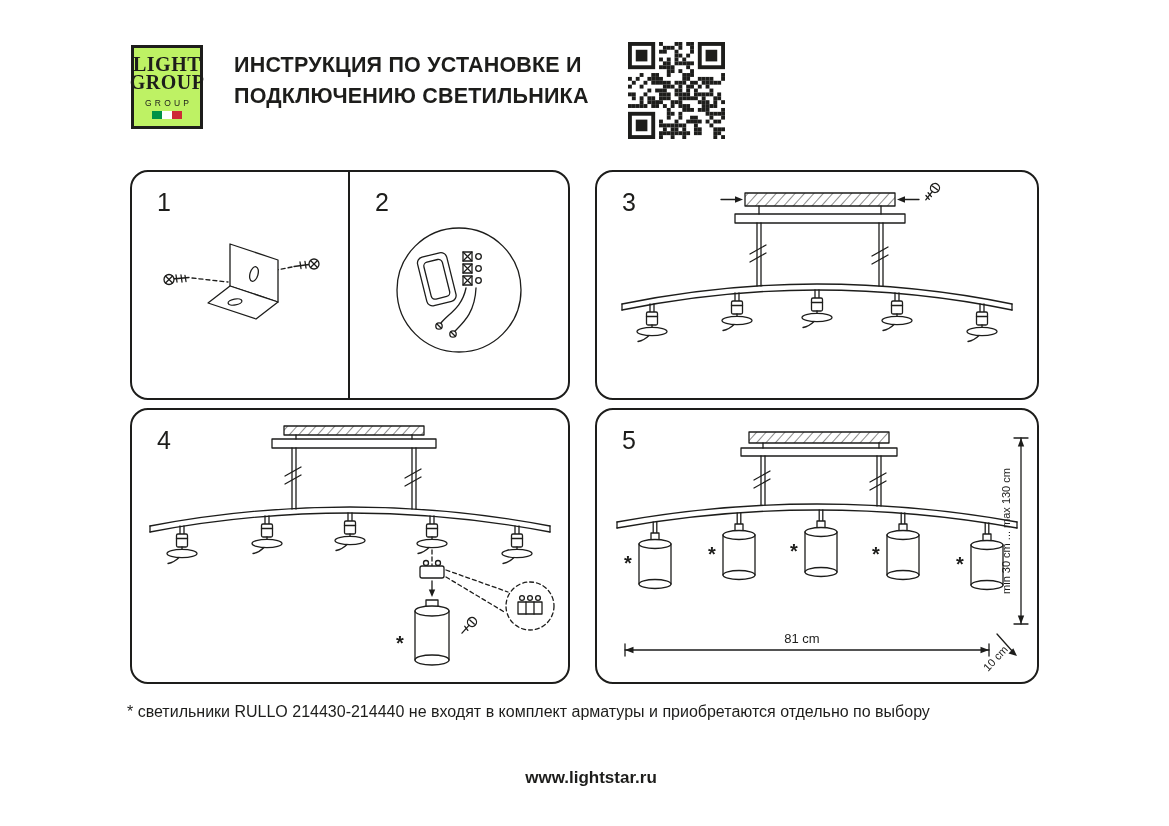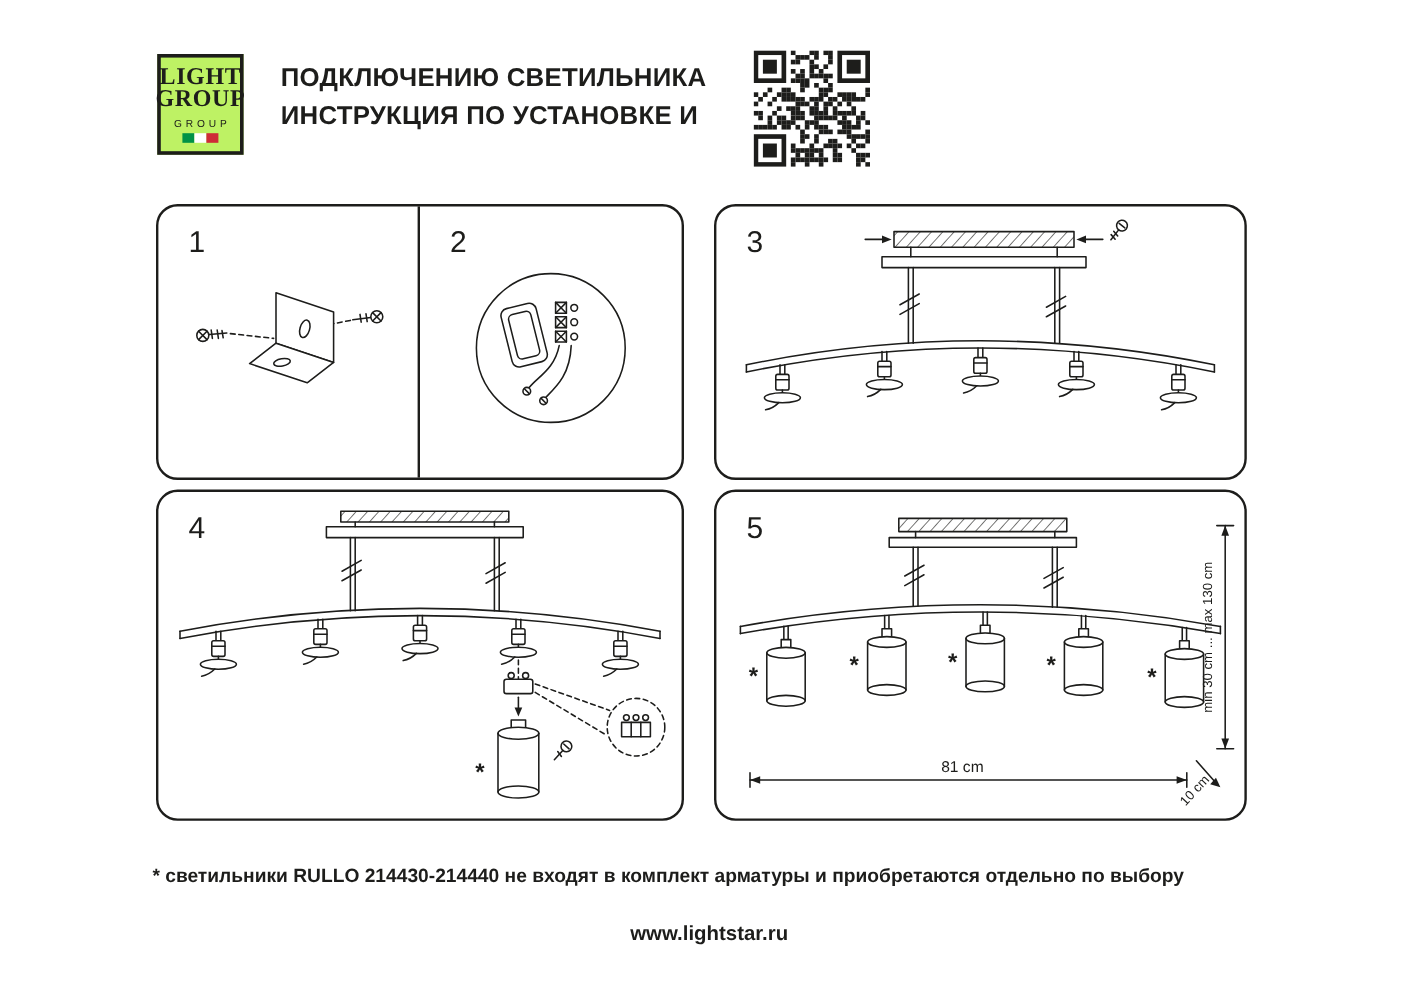--- a/index.html
+++ b/index.html
@@ -39,42 +39,42 @@
   .d2{left:218px !important;width:218px;height:226px;}
   .d3{width:440px;height:226px;}
   .d4{width:436px;height:272px;}
   .d5{width:440px;height:272px;}
 
   svg text{font-family:"Liberation Sans",sans-serif;fill:var(--ink,#1d1d1b);stroke:none;}
   .ast{font-size:20px;font-weight:700;}
   .dim{font-size:13px;}
   .dimv{font-size:11px;}
 
-  .footnote{position:absolute;left:127px;top:722px;width:930px;font-size:16px;font-weight:bold;}
+  .footnote{position:absolute;left:127px;top:703px;width:930px;font-size:16px;}
   .website{position:absolute;left:0;right:0;top:768px;text-align:center;font-size:17px;font-weight:700;padding-left:13px;}
 </style>
 </head>
 <body>
 
 <div class="page">
 
   <div class="logo">
     <div class="logo-word">LIGHT</div>
     <div class="logo-word">GROUP</div>
     <div class="logo-group">GROUP</div>
     <div class="logo-flag">
         <span class="fg"></span>
         <span class="fw"></span>
         <span class="fr"></span>
       </div>
   </div>
 
   <div class="title">
+    <div>ИНСТРУКЦИЯ ПО УСТАНОВКЕ И</div>
     <div>ПОДКЛЮЧЕНИЮ СВЕТИЛЬНИКА</div>
-    <div>ИНСТРУКЦИЯ ПО УСТАНОВКЕ И</div>
   </div>
 
   <svg id="qr-svg" class="qr" viewBox="0 0 95 95">
       <rect x="30.4" y="0.0" width="3.8" height="3.8"></rect>
       <rect x="45.6" y="0.0" width="3.8" height="3.8"></rect>
       <rect x="49.4" y="0.0" width="3.8" height="3.8"></rect>
       <rect x="57.0" y="0.0" width="3.8" height="3.8"></rect>
       <rect x="60.8" y="0.0" width="3.8" height="3.8"></rect>
       <rect x="34.2" y="3.8" width="3.8" height="3.8"></rect>
       <rect x="38.0" y="3.8" width="3.8" height="3.8"></rect>

